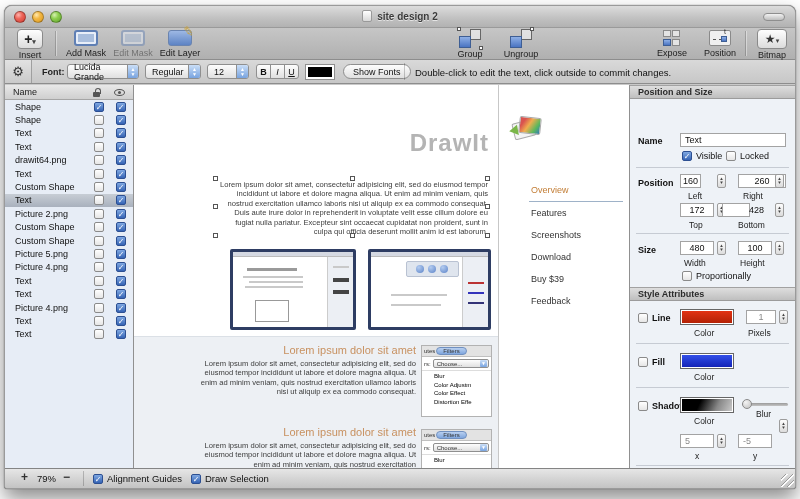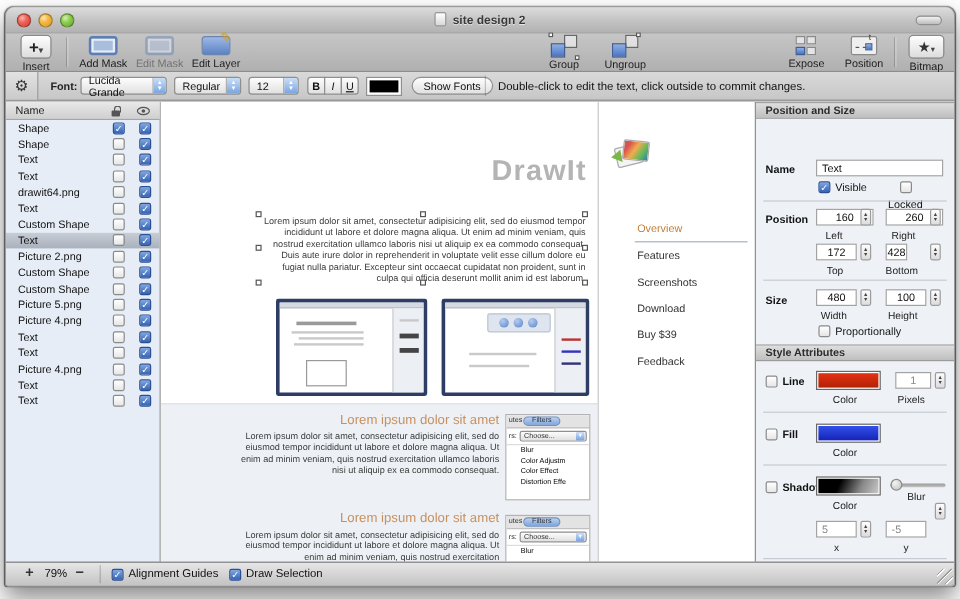--- a/index.html
+++ b/index.html
@@ -479,36 +479,36 @@
     <div class="inspector">
       <div class="ihead">Position and Size</div>
 
       <div class="irow">
         <div class="ilab" style="top:37px;">Name</div>
         <div class="ifield l" style="left:50px;top:34px;width:106px;">Text</div>
         <div class="ichk" style="left:52px;top:52px;">
           <span class="chk on">✓</span>
             <span>Visible</span>
         </div>
-        <div class="ichk" style="left:110px;top:52px;flex-direction:column;">
+        <div class="ichk" style="left:96px;top:52px;">
           <span class="chk"></span>
             <span>Locked</span>
         </div>
         <div class="isep" style="top:68px;"></div>
 
         <div class="ilab" style="top:79px;">Position</div>
-        <div class="ifield" style="left:50px;top:75px;width:48px;">160</div>
+        <div class="ifield" style="left:50px;top:75px;width:21px;">160</div>
         <div class="stepper" style="left:87px;top:75px;">▲<br>▼</div>
         <div class="ifield" style="left:108px;top:75px;width:48px;">260</div>
         <div class="stepper" style="left:145px;top:75px;">▲<br>▼</div>
         <div class="cap" style="left:58px;top:92px;">Left</div>
         <div class="cap" style="left:113px;top:92px;">Right</div>
         <div class="ifield" style="left:50px;top:104px;width:34px;">172</div>
         <div class="stepper" style="left:87px;top:104px;">▲<br>▼</div>
-        <div class="ifield" style="left:108px;top:104px;width:18px;">428</div>
+        <div class="ifield" style="left:92px;top:104px;width:18px;padding-left:26px;">428</div>
         <div class="stepper" style="left:145px;top:104px;">▲<br>▼</div>
         <div class="cap" style="left:59px;top:121px;">Top</div>
         <div class="cap" style="left:108px;top:121px;">Bottom</div>
         <div class="isep" style="top:134px;"></div>
 
         <div class="ilab" style="top:146px;">Size</div>
         <div class="ifield" style="left:50px;top:142px;width:34px;">480</div>
         <div class="stepper" style="left:87px;top:142px;">▲<br>▼</div>
         <div class="ifield" style="left:108px;top:142px;width:34px;">100</div>
         <div class="stepper" style="left:145px;top:142px;">▲<br>▼</div>

